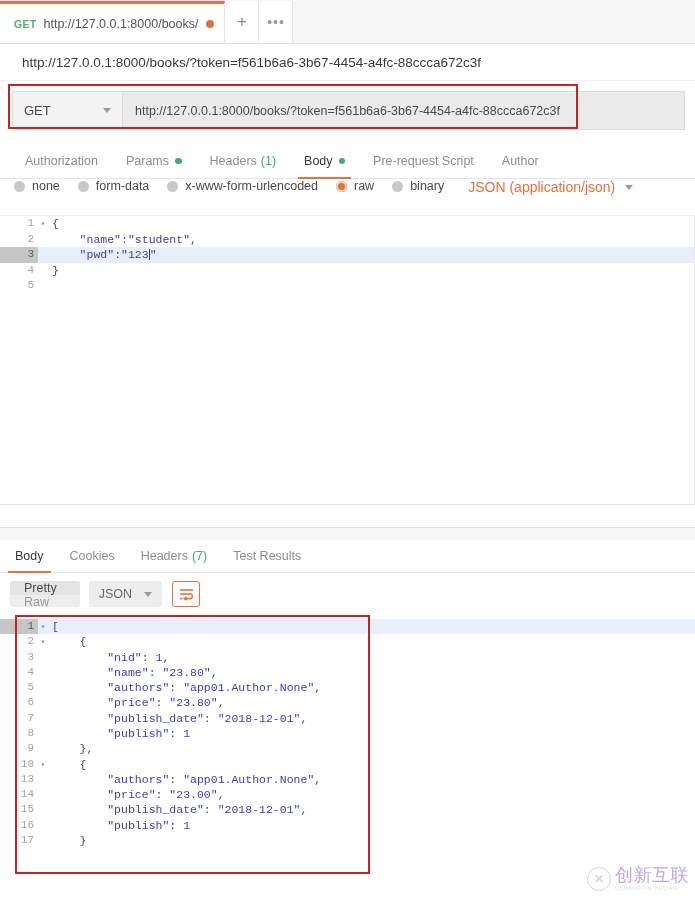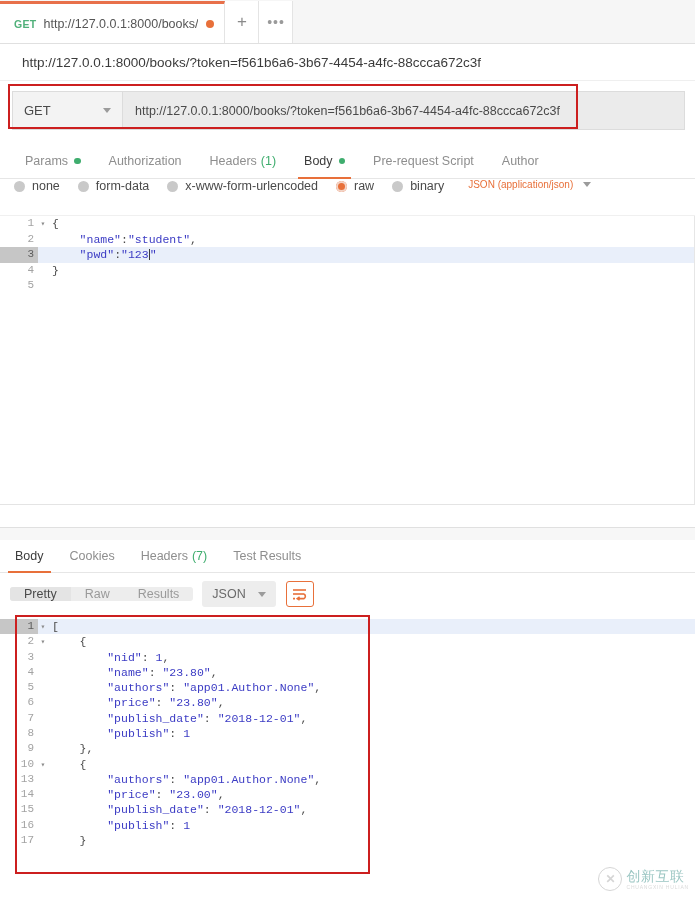--- a/index.html
+++ b/index.html
@@ -214,21 +214,21 @@
     background: #c9c9c9;
     margin-right: 7px;
     flex: 0 0 auto;
   }
   .rdot.sel {
     background: #e8703a;
     box-shadow: inset 0 0 0 2px #f3d4c7;
   }
   .jsontype {
     color: #e8703a;
-    font-size: 10px;
+    font-size: 14px;
     margin-left: 6px;
   }
   .jsontype-caret {
     margin-left: 10px;
     width: 0;
     height: 0;
     border-left: 4px solid transparent;
     border-right: 4px solid transparent;
     border-top: 5px solid #9b9b9b;
   }
@@ -337,21 +337,22 @@
     align-items: center;
     height: 42px;
     padding-left: 10px;
     background: #ffffff;
   }
   .segmented {
     display: flex;
     background: #ededed;
     border-radius: 3px;
     overflow: hidden;
-    height: 14px;
+    height: 26px;
+    flex-direction: column;
   }
   .seg {
     display: flex;
     align-items: center;
     padding: 0 14px;
     font-size: 12.5px;
     color: #9a9a9a;
   }
   .seg.active {
     background: #e4e4e4;
@@ -422,22 +423,22 @@
     color: #9c9c9c;
     font-size: 12px;
     font-weight: bold;
   }
   .wm-text {
     display: flex;
     flex-direction: column;
     line-height: 1;
   }
   .wm-cn {
-    font-size: 14px;
-    color: #0f766e;
+    font-size: 18px;
+    color: #6d28d9;
     letter-spacing: 0.5px;
   }
   .wm-en {
     font-size: 5px;
     color: #a5a5a5;
     letter-spacing: 0.8px;
     margin-top: 2px;
   }
 </style>
 </head>
@@ -461,25 +462,25 @@
     <div class="method-select">
       <span>GET</span>
       <span class="caret"></span>
     </div>
     <div class="url-input">http://127.0.0.1:8000/books/?token=f561b6a6-3b67-4454-a4fc-88ccca672c3f</div>
   </div>
 </div>
 
 <div class="subtabs">
   <div class="subtab">
+    <span>Authorization</span>
+  </div>
+  <div class="subtab">
     <span>Params</span>
     <span class="gdot"></span>
-  </div>
-  <div class="subtab">
-    <span>Authorization</span>
   </div>
   <div class="subtab">
     <span>Headers</span>
     <span class="cnt">(1)</span>
   </div>
   <div class="subtab active">
     <span>Body</span>
     <span class="gdot"></span>
   </div>
   <div class="subtab">

